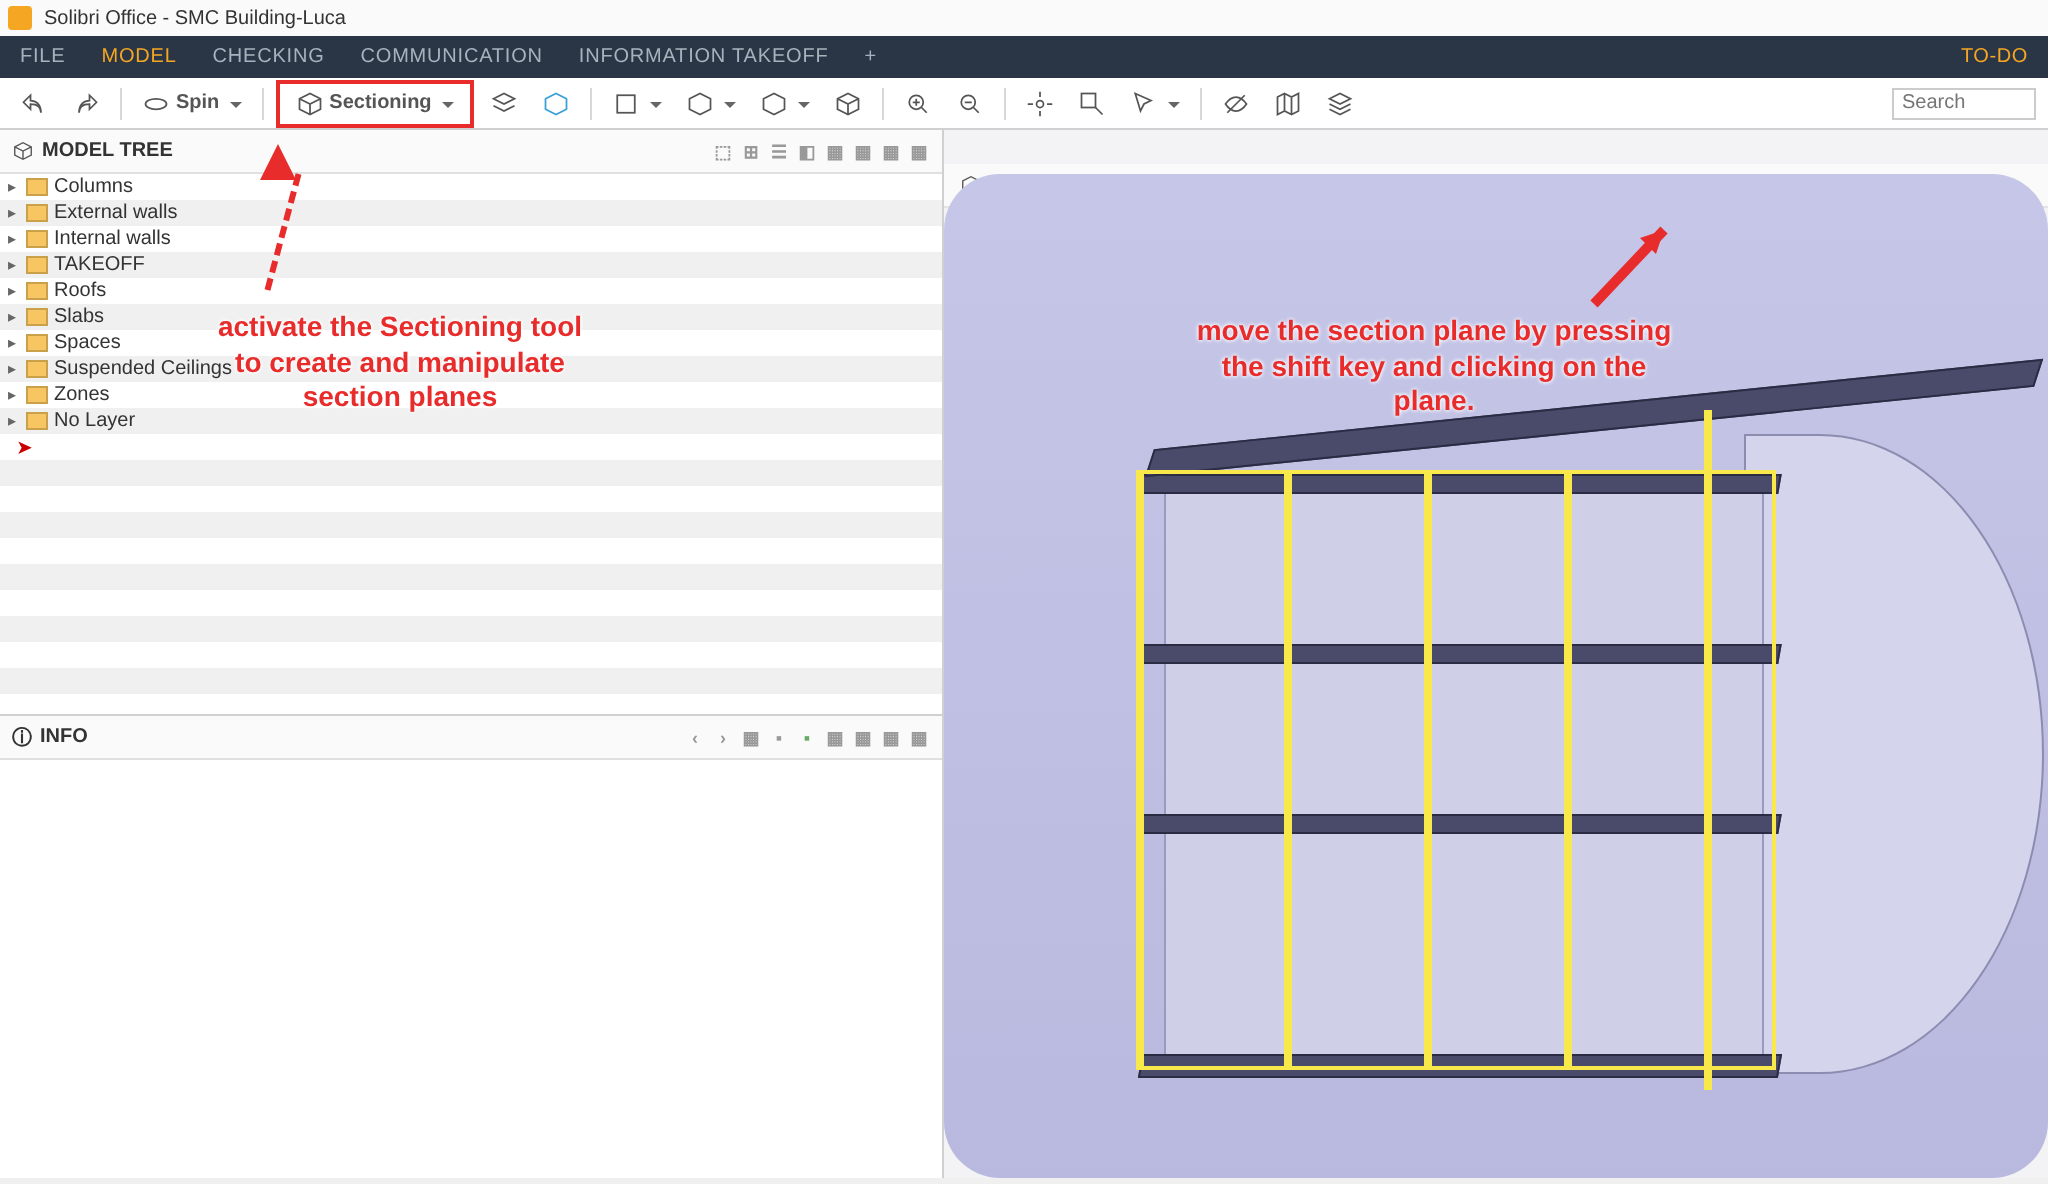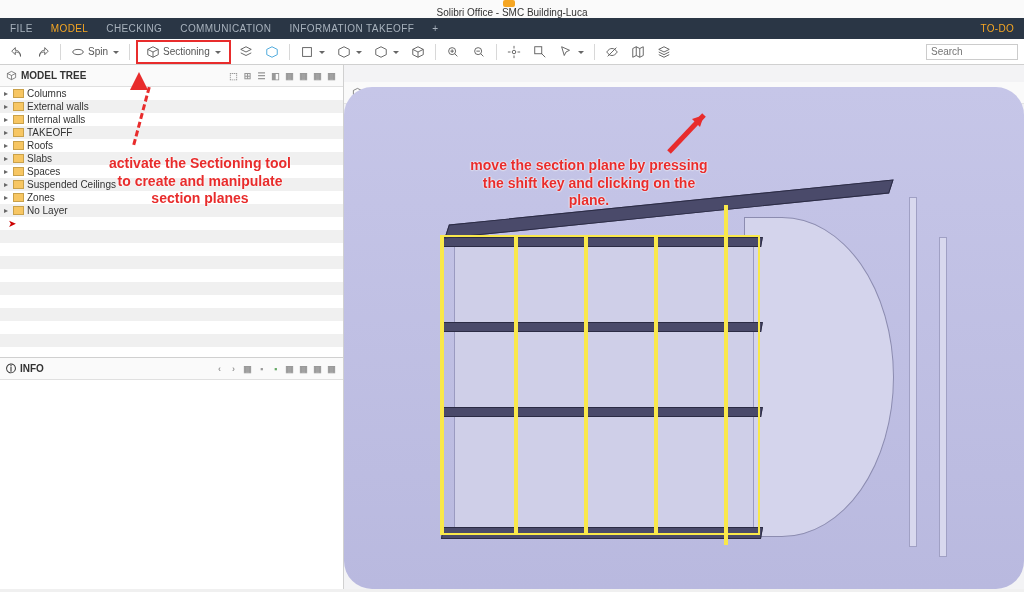--- a/index.html
+++ b/index.html
@@ -1,41 +1,41 @@
 <!DOCTYPE html>
 <html><head>
 <meta charset="utf-8">
 <style>
   * { box-sizing: border-box; margin: 0; padding: 0; font-family: "Segoe UI", Arial, sans-serif; }
   body { width: 1024px; height: 592px; overflow: hidden; background: #f0f0f0; position: relative; }
 
   
-  .title-bar { height: 18px; background: #fafafa; display: flex; align-items: center; padding: 0 4px; font-size: 10px; color: #333; flex-direction: column; }
+  .title-bar { height: 18px; background: #fafafa; display: flex; align-items: center; padding: 0 4px; font-size: 10px; color: #333; }
   .title-bar .logo { width: 12px; height: 12px; background: #f5a623; border-radius: 2px; margin-right: 6px; }
 
   
   .menu-bar { height: 21px; background: #2a3645; display: flex; align-items: center; padding: 0 10px; font-size: 10px; }
   .menu-item { color: #a8b2bd; margin-right: 18px; cursor: pointer; letter-spacing: .4px; }
   .menu-item.active { color: #f5a623; }
   .menu-plus { color: #a8b2bd; cursor: pointer; }
   .menu-spacer { flex: 1; }
   .menu-todo { color: #f5a623; font-size: 10px; letter-spacing: .3px; cursor: pointer; }
 
   
   .toolbar { height: 26px; background: #fff; border-bottom: 1px solid #d0d0d0; display: flex; align-items: center; padding: 0 6px; font-size: 10px; color: #555; gap: 4px; }
-  .tb-btn { display: inline-flex; align-items: center; gap: 3px; padding: 2px 4px; cursor: pointer; color: #555; }
+  .tb-btn { display: inline-flex; align-items: center; gap: 3px; padding: 2px 4px; cursor: pointer; color: #555; font-weight: bold; }
   .tb-btn svg { width: 14px; height: 14px; }
   .tb-sep { width: 1px; height: 16px; background: #d8d8d8; margin: 0 2px; }
   .tb-drop::after { content: ""; border: 3px solid transparent; border-top-color: #666; margin-left: 2px; position: relative; top: 2px; }
   .sectioning-box { border: 2px solid #e82c2c; padding: 1px 4px; display: inline-flex; align-items: center; gap: 3px; }
-  .search-box { margin-left: auto; width: 92px; height: 16px; border: 1px solid #ccc; font-size: 10px; padding: 1px 4px; color: #888; }
+  .search-box { margin-left: auto; width: 72px; height: 16px; border: 1px solid #ccc; font-size: 10px; padding: 1px 4px; color: #888; }
 
   
   .main { display: flex; height: calc(100% - 68px); }
-  .left-col { width: 344px; background: #fff; display: flex; flex-direction: column; border-right: 1px solid #d0d0d0; }
+  .left-col { width: 472px; background: #fff; display: flex; flex-direction: column; border-right: 1px solid #d0d0d0; }
   .right-col { flex: 1; background: #f3f3f5; position: relative; }
 
   
   .panel-head { height: 22px; display: flex; align-items: center; padding: 0 6px; font-size: 10px; font-weight: 600; color: #333; border-bottom: 1px solid #e0e0e0; background: #fafafa; }
   .panel-head .ph-title { flex: 1; display: flex; align-items: center; gap: 4px; }
   .panel-head .ph-icons { display: flex; gap: 3px; }
   .panel-head .ph-icons span { width: 11px; height: 11px; display: inline-flex; align-items: center; justify-content: center; color: #999; cursor: pointer; font-size: 9px; }
   .cube-ico { width: 11px; height: 11px; }
 
   .tree { flex: 0 0 auto; font-size: 10px; color: #333; height: 270px; overflow: hidden; background: #fff; }

